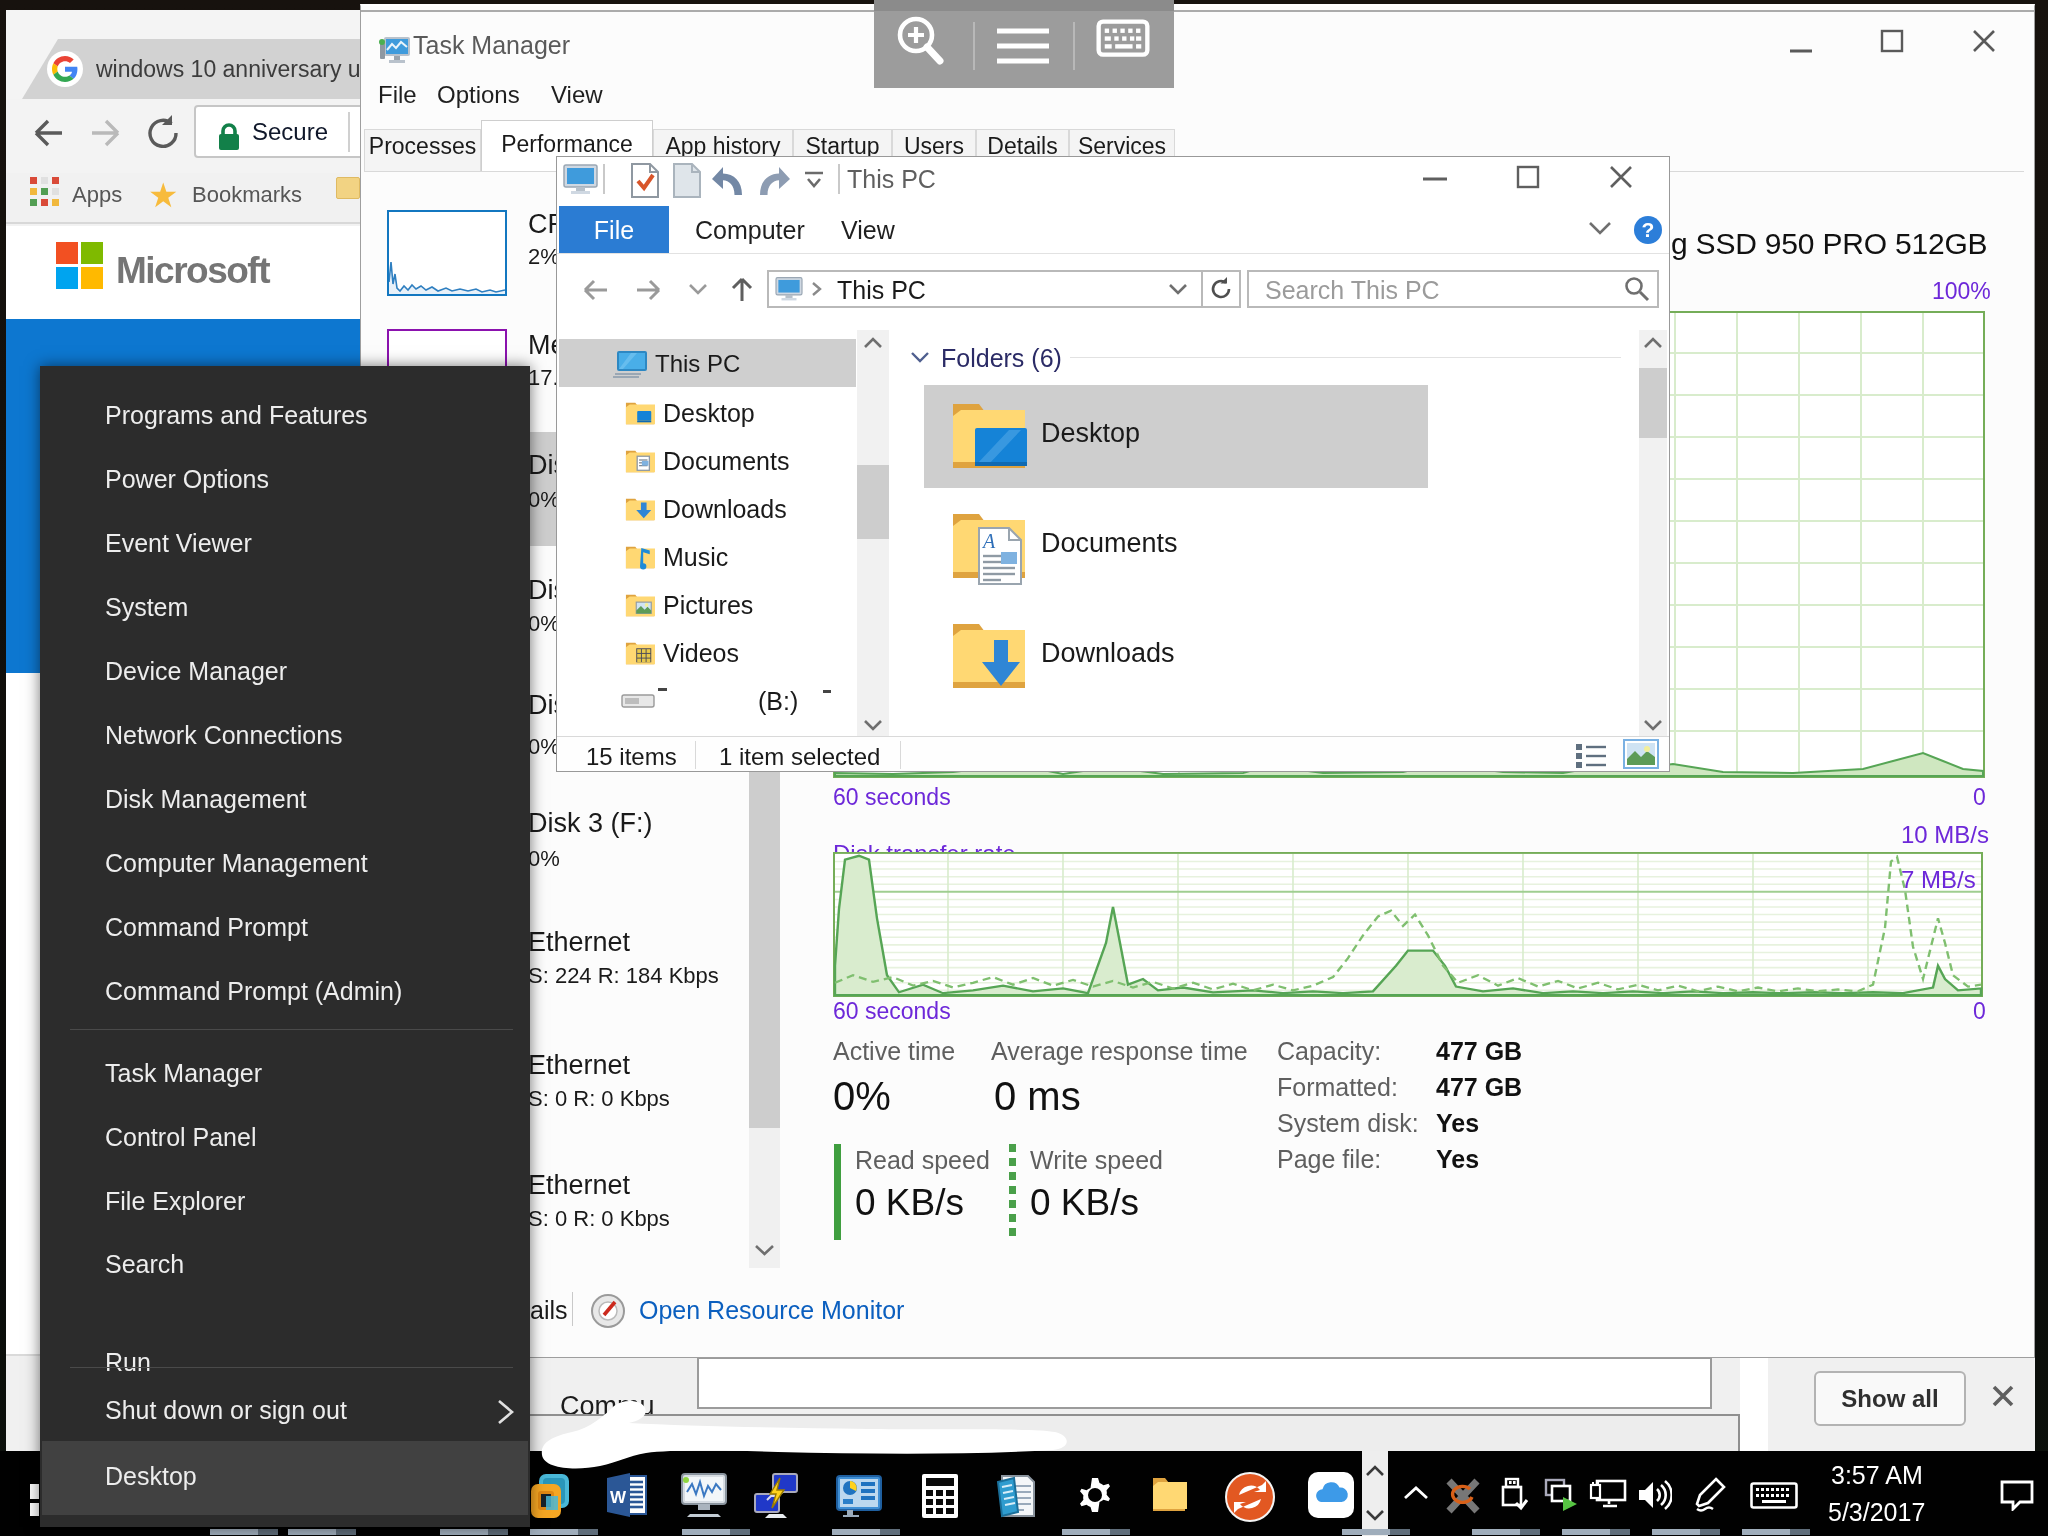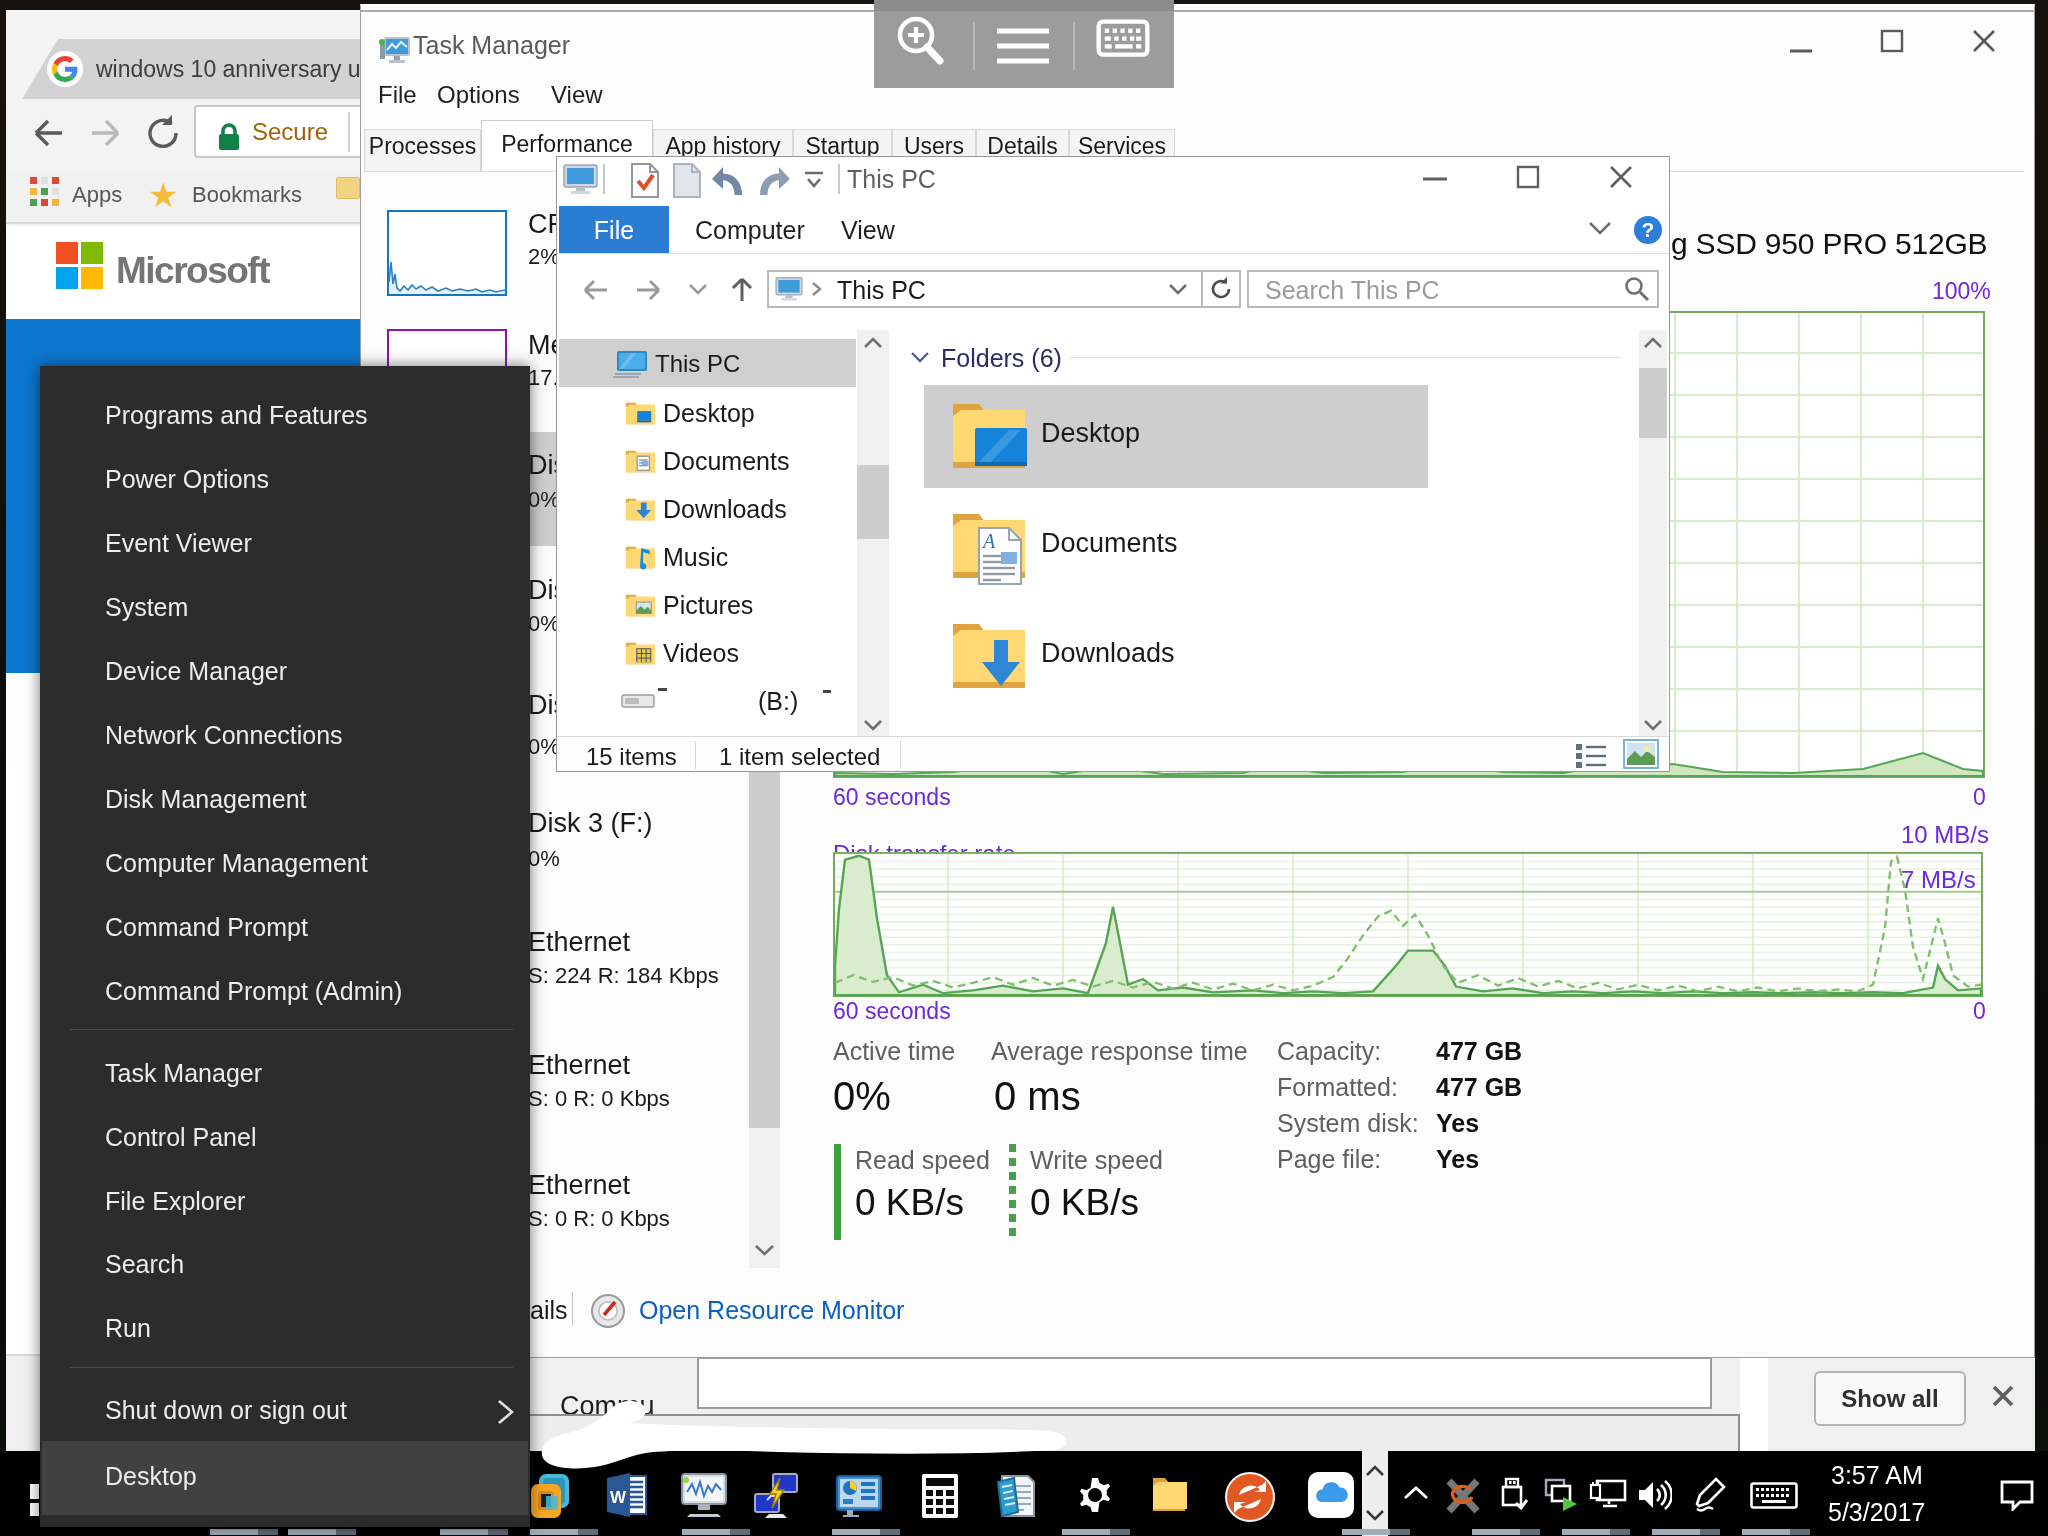--- a/index.html
+++ b/index.html
@@ -13,21 +13,21 @@
   #chrome { left:6px; top:10px; width:2029px; height:1441px; background:#f2f2f2; }
   #chrome .tabstrip { left:0; top:0; width:100%; height:89px; background:#f4f4f4; }
   #chrome .tab { left:16px; top:29px; width:352px; height:60px; background:#d2d2d2;
     clip-path:polygon(36px 0, 100% 0, 100% 100%, 0 100%); }
   #chrome .favcircle { left:41px; top:41px; width:36px; height:36px; border-radius:50%; background:#fff; }
   #chrome .favg { left:46px; top:46px; width:26px; height:26px; }
   #chrome .tabtitle { left:90px; top:46px; font-size:23px; color:#3c3c3c; letter-spacing:0px; }
   #chrome .toolbar { left:0; top:89px; width:100%; height:74px; background:#f3f3f3; }
   .navic { stroke:#5a5a5a; stroke-width:3.4; fill:none; }
   #chrome .omni { left:188px; top:95px; width:400px; height:53px; background:#fff; border:2px solid #c6c6c6; border-radius:4px; }
-  #chrome .secure { left:246px; top:108px; font-size:24px; color:#a16207; }
+  #chrome .secure { left:246px; top:108px; font-size:24px; color:#0f172a; }
   #chrome .omnidiv { left:342px; top:102px; width:2px; height:40px; background:#d0d0d0; }
   #chrome .bookmarks { left:0; top:163px; width:100%; height:51px; background:#f1f1f1; border-bottom:2px solid #d8d8d8; }
   #chrome .bktext { top:172px; font-size:22px; color:#565656; }
   #chrome .star { left:142px; top:165px; font-size:34px; color:#f7bb3c; }
   #chrome .bkfolder { left:330px; top:167px; width:24px; height:22px; background:#f2d383; border:1px solid #dfba62; border-radius:2px; }
   #chrome .page { left:0; top:216px; width:100%; height:1128px; background:#ffffff; }
   #chrome .bluehero { left:0; top:309px; width:100%; height:354px; background:#0d77d0; }
   #chrome .mstext { left:110px; top:240px; font-size:37px; font-weight:bold; color:#757575; letter-spacing:-1.5px; }
   #chrome .shelf { left:0; top:1344px; width:100%; height:97px; background:#f0f0f0; border-top:2px solid #dadada; }
   #chrome .commu { left:554px; top:1381px; font-size:27px; color:#1c1c1c; }
@@ -833,21 +833,21 @@
   <div class="mi" style="top:273px">Device Manager</div>
   <div class="mi" style="top:337px">Network Connections</div>
   <div class="mi" style="top:401px">Disk Management</div>
   <div class="mi" style="top:465px">Computer Management</div>
   <div class="mi" style="top:529px">Command Prompt</div>
   <div class="mi" style="top:593px">Command Prompt (Admin)</div>
   <div class="mi" style="top:675px">Task Manager</div>
   <div class="mi" style="top:803px">File Explorer</div>
   <div class="mi" style="top:739px">Control Panel</div>
   <div class="mi" style="top:866px">Search</div>
-  <div class="mi" style="top:930px">Run</div>
+  <div class="mi" style="top:964px">Run</div>
   <div class="mi" style="top:1012px">Shut down or sign out</div>
   <div class="mi" style="top:1078px">Desktop</div>
   <div class="sep" style="top:663px"></div>
   <div class="sep" style="top:1001px"></div>
   <svg class="abs" style="left:455px;top:1032px;width:22px;height:28px">
       <path d="M4 3 L17 14 L4 25" stroke="#e0e0e0" stroke-width="2.6" fill="none"></path>
     </svg>
 </div>
 <svg class="abs" style="left:538px;top:1398px;width:540px;height:76px" viewBox="0 0 540 76">
   <path d="M76 8 C86 0 104 2 107 10 C110 17 103 22 91 25 C150 28 240 30 330 31 C420 32 498 30 517 34 C533 38 533 50 515 52 C430 57 330 56 240 54 C175 52 132 52 108 55 C90 58 80 64 62 68 C38 73 6 71 4 57 C2 44 16 38 34 34 C52 30 66 18 76 8 Z" fill="#ffffff"></path>

